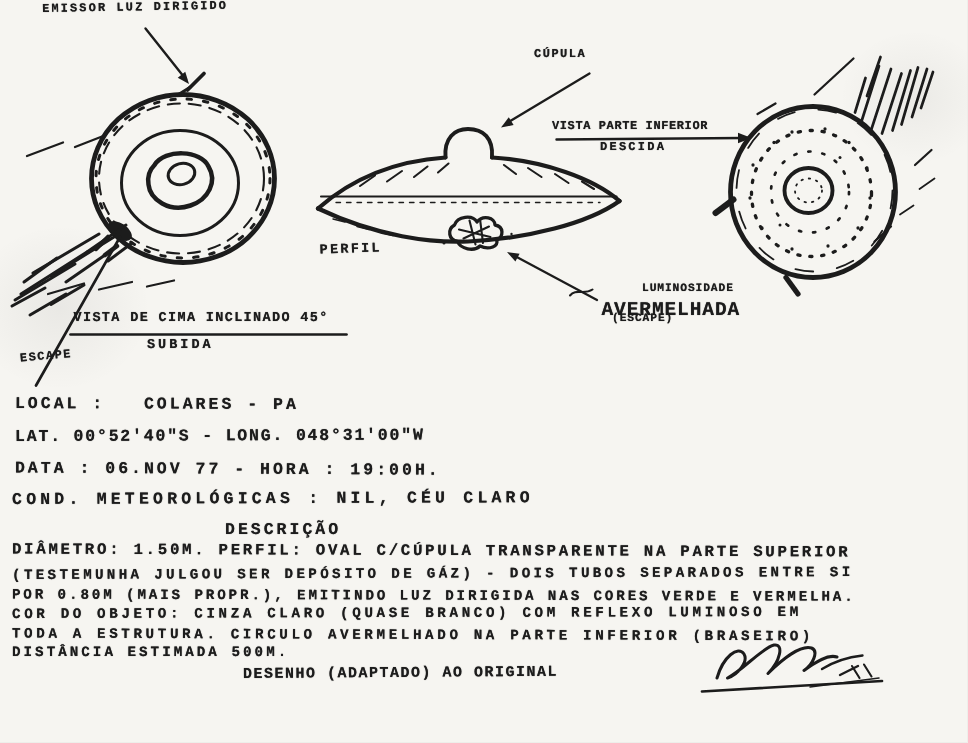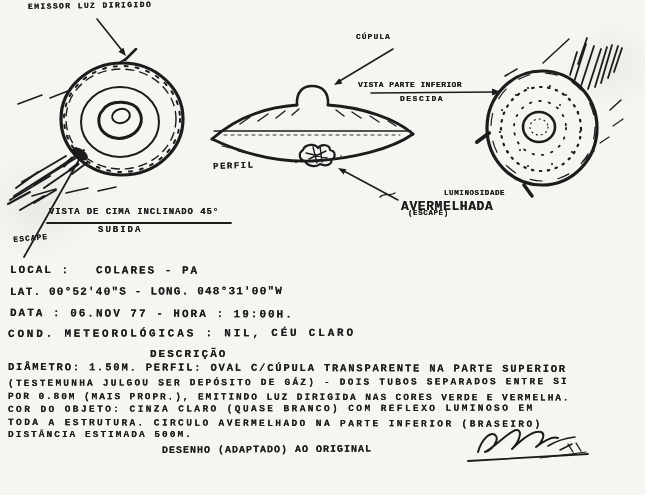--- a/index.html
+++ b/index.html
@@ -154,28 +154,28 @@
       <path class="ink" stroke-width="1.4" d="M568,444 L573,452 M576,443 L581,451"></path>
       <path class="ink" stroke-width="1.8" d="M468,461 L588,454"></path>
       <path class="ink" stroke-width="1" d="M540,458 L586,452"></path>
     </g>
   </svg>
 
   <div class="hand" style="left:28px;top:2px;font-size:8px;letter-spacing:1.4px;transform:rotate(-1deg);">EMISSOR LUZ DIRIGIDO</div>
 
   <div class="hand" style="left:356px;top:32px;font-size:8px;letter-spacing:1px;">CÚPULA</div>
 
-  <div class="hand" style="left:358px;top:80px;font-size:8px;letter-spacing:0.4px;">VISTA PARTE INFERIOR</div>
+  <div class="hand" style="left:368px;top:80px;font-size:8px;letter-spacing:0.4px;">VISTA PARTE INFERIOR</div>
 
   <div class="hand" style="left:400px;top:94px;font-size:8px;letter-spacing:1.5px;text-align:right;">DESCIDA</div>
 
   <div class="hand" style="left:213px;top:162px;font-size:9px;letter-spacing:1.5px;transform:rotate(-2deg);">PERFIL</div>
 
   <div>
-    <div class="hand" style="left:412px;top:189px;font-size:7.5px;letter-spacing:0.6px;padding-left:32px;">LUMINOSIDADE</div>
+    <div class="hand" style="left:396px;top:189px;font-size:7.5px;letter-spacing:0.6px;padding-left:32px;">LUMINOSIDADE</div>
     <div class="hand" style="left:401px;top:199px;font-size:13px;letter-spacing:0.6px;">AVERMELHADA</div>
     <div class="hand" style="left:408px;top:209px;font-size:7.5px;letter-spacing:0.6px;text-align:right;">(ESCAPE)</div>
   </div>
 
   <div class="hand" style="left:49px;top:207px;font-size:9px;letter-spacing:0.9px;">VISTA DE CIMA INCLINADO 45°</div>
 
   <div class="hand" style="left:98px;top:225px;font-size:9px;letter-spacing:2px;">SUBIDA</div>
 
   <div class="hand" style="left:13px;top:235px;font-size:8px;letter-spacing:1px;transform:rotate(-5deg);">ESCAPE</div>
 

